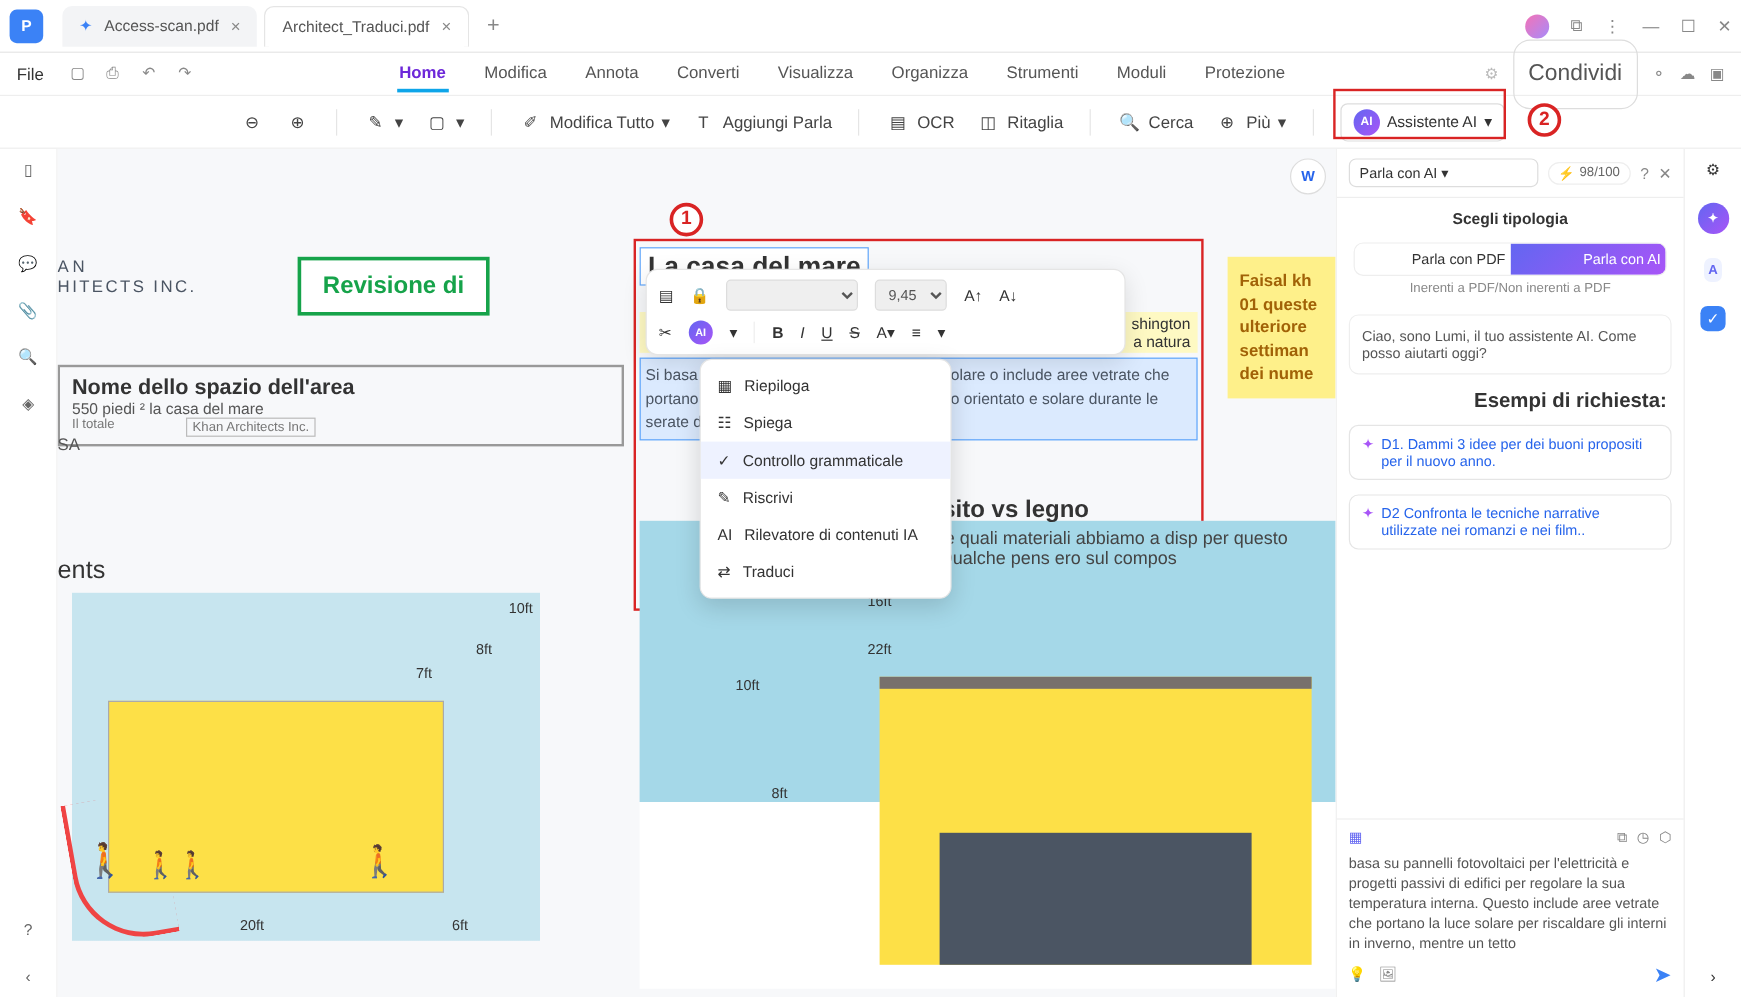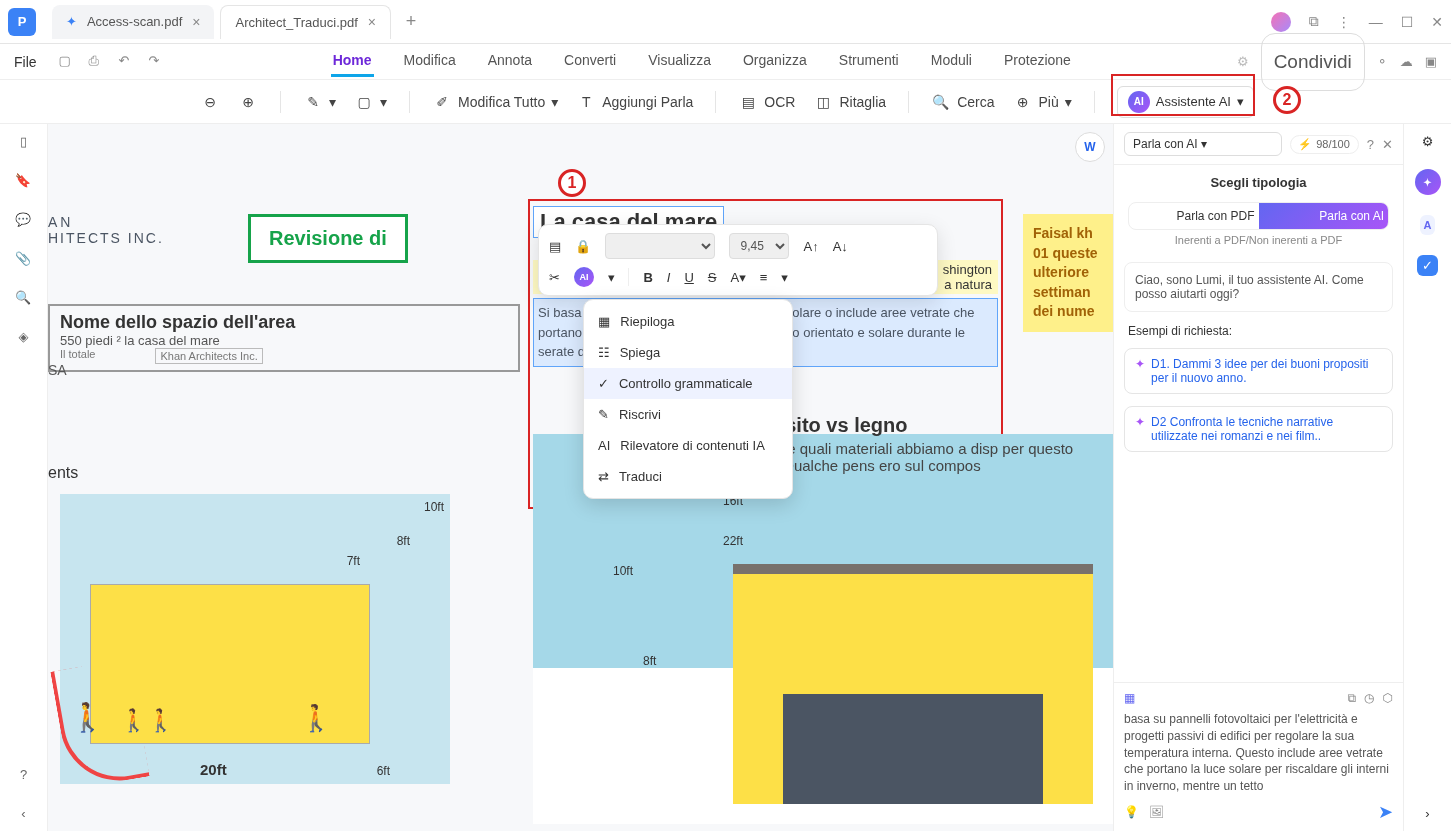--- a/index.html
+++ b/index.html
@@ -177,28 +177,28 @@
       <div style="border:2px solid #999; padding:6px 10px;">
         <div style="font-size:18px; font-weight:600;">Nome dello spazio dell'area</div>
         <div style="font-size:13px; color:#555;">550 piedi ² la casa del mare</div>
         <div style="display:flex; gap:60px; font-size:11px; color:#777;">
           <span>Il totale</span>
           <span style="border:1px solid #bbb; padding:1px 4px;">Khan Architects Inc.</span>
         </div>
       </div>
     </div>
     <div style="position:absolute; left:0; top:210px; font-size:14px; color:#555;margin-top:28px;">SA</div>
-    <div style="position:absolute; left:0; top:340px; font-size:16px; color:#333;">ents</div>
+    <div style="position:absolute; left:0; top:340px; font-size:21px; color:#333;">ents</div>
 
     <div style="position:absolute; left:12px; top:370px; width:390px; height:290px; background:linear-gradient(#c7e5ef,#c7e5ef);">
       <div style="position:absolute; left:30px; bottom:40px; width:280px; height:160px; background:#fde047; border:1px solid #aaa;"></div>
       <div style="position:absolute; right:6px; top:6px; font-size:12px;">10ft</div>
       <div style="position:absolute; right:40px; top:40px; font-size:12px;">8ft</div>
       <div style="position:absolute; right:90px; top:60px; font-size:12px;">7ft</div>
-      <div style="position:absolute; left:140px; bottom:6px; font-size:15px;font-weight:bold;">20ft</div>
+      <div style="position:absolute; left:140px; bottom:6px; font-size:12px;">20ft</div>
       <div style="position:absolute; right:60px; bottom:6px; font-size:12px;">6ft</div>
 
       <div style="position:absolute; left:10px; bottom:50px; font-size:28px;">🚶</div>
       <div style="position:absolute; left:60px; bottom:50px; font-size:22px;">🚶🚶</div>
       <div style="position:absolute; left:240px; bottom:50px; font-size:26px;">🚶</div>
       <div style="position:absolute; left:0; bottom:0; width:80px; height:120px; border-left:4px solid #ef4444; border-bottom:4px solid #ef4444; border-radius:0 0 0 60px; transform:rotate(-10deg);"></div>
     </div>
 
     <div style="position:absolute; left:485px; top:82px; width:465px;">
       <div style="font-size:22px; font-weight:700; border:1px solid #60a5fa; display:inline-block; padding:2px 6px; background:#fff;">La casa del mare</div>
@@ -290,21 +290,21 @@
       <span style="color:#888;">?</span>
       <span style="color:#888;">✕</span>
     </div>
     <div style="text-align:center; font-weight:600; padding:10px 0 4px;">Scegli tipologia</div>
     <div class="toggle-pills">
       <div>Parla con PDF</div>
       <div class="active">Parla con AI</div>
     </div>
     <div class="hint">Inerenti a PDF/Non inerenti a PDF</div>
     <div class="greeting-box">Ciao, sono Lumi, il tuo assistente AI. Come posso aiutarti oggi?</div>
-    <div style="font-size:12px; font-weight:400; padding:4px 14px;">Esempi di richiesta:</div>
+    <div style="font-size:17px; font-weight:700; padding:4px 14px;text-align:right;">Esempi di richiesta:</div>
     <div class="example-chip">
         <span style="color:#a855f7;">✦</span>
         <span>D1. Dammi 3 idee per dei buoni propositi per il nuovo anno.</span>
       </div>
     <div class="example-chip">
         <span style="color:#a855f7;">✦</span>
         <span>D2 Confronta le tecniche narrative utilizzate nei romanzi e nei film..</span>
       </div>
 
     <div class="panel-footer">

